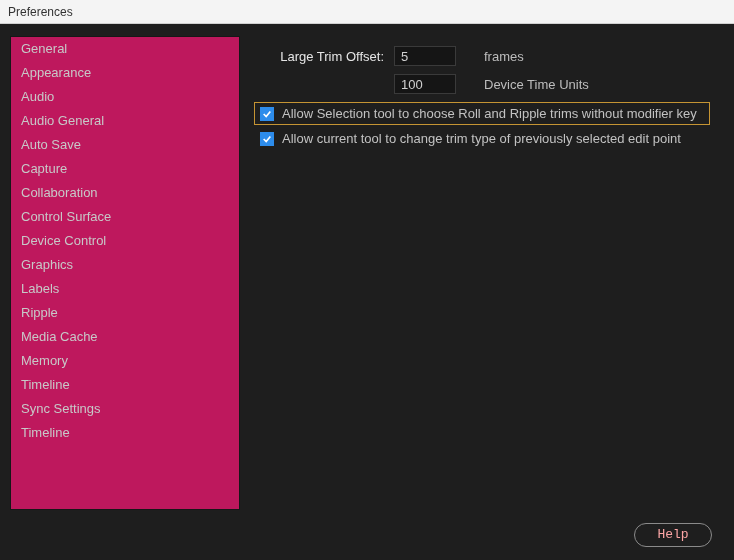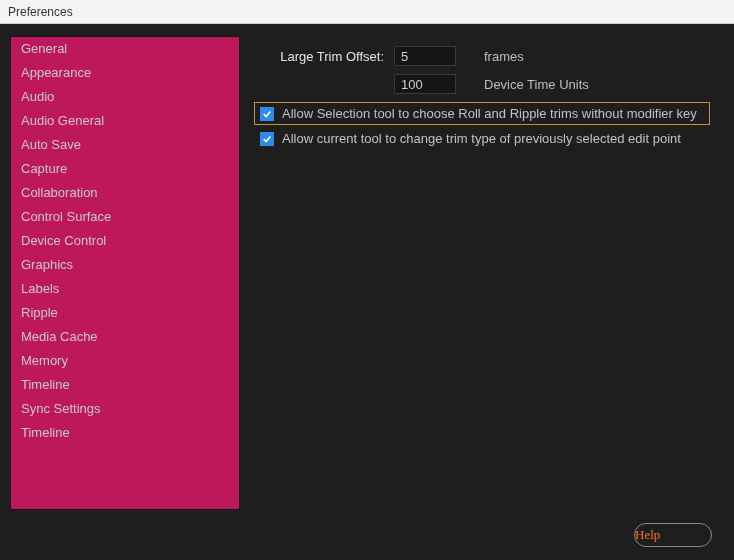--- a/index.html
+++ b/index.html
@@ -121,26 +121,26 @@
     align-items: center;
     padding: 0 22px;
     gap: 20px;
   }
   .btn {
     width: 78px;
     height: 24px;
     border-radius: 14px;
     background: transparent;
     border: 1px solid #8a8a8a;
-    color: #f97316;
+    color: #fca5a5;
     font-size: 13px;
     cursor: pointer;
-    font-family: Liberation Serif, serif;
+    font-family: Liberation Mono, monospace;
     line-height: 22px;
-    text-align: left;
+    text-align: center;
   }
 </style>
 </head>
 <body>
 
 <div class="titlebar">
   <span>Preferences</span>
 </div>
 
 <div class="content">

